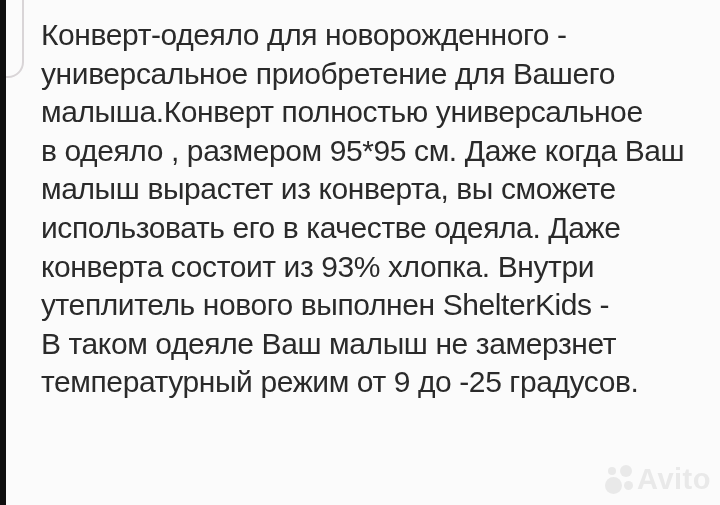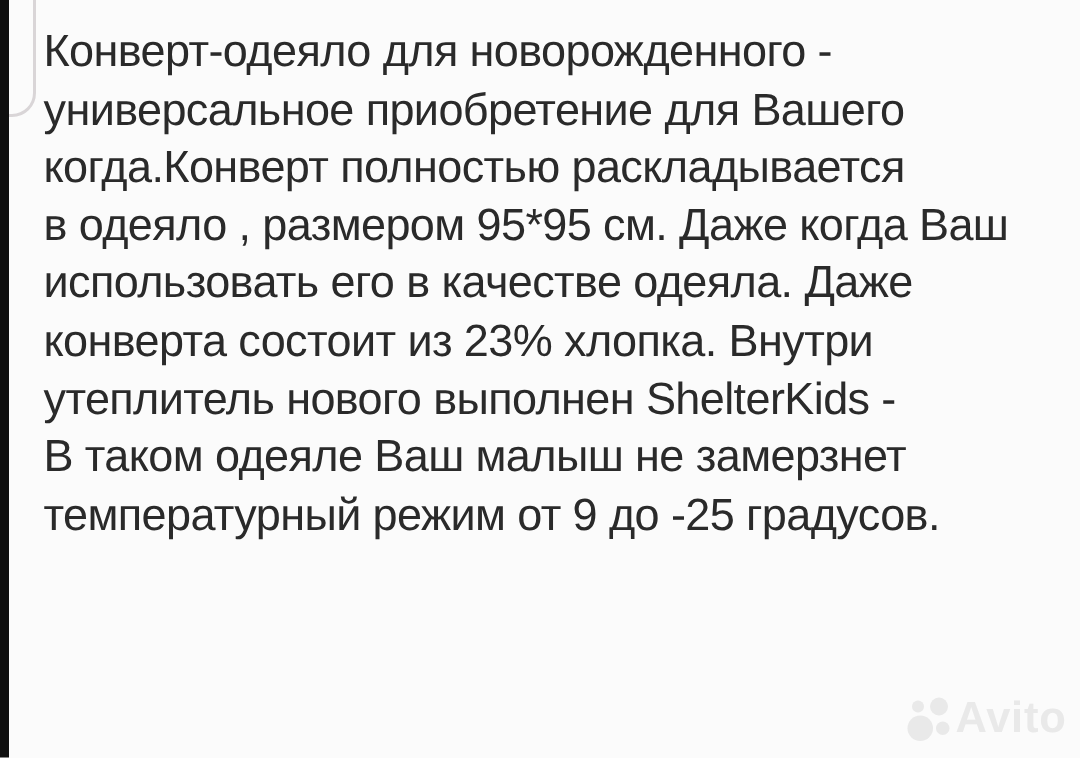--- a/index.html
+++ b/index.html
@@ -35,21 +35,21 @@
     height: 106px;
     background: var(--background, #fbfbfb);
     border: 2px solid var(--card-border, #d9d5d7);
     border-bottom-right-radius: 16px;
     z-index: 1;
   }
 
   
   .description {
     position: absolute;
-    left: 29px;
+    left: 41px;
     top: 16px;
     width: 660px;
     z-index: 2;
     color: var(--text, #2a2a2a);
     font-size: 30px;
     line-height: 38.6px;
     letter-spacing: -0.4px;
     white-space: nowrap;
   }
 
@@ -87,24 +87,25 @@
 </head>
 <body>
 
 <div class="edge-bar"></div>
 
 <div class="card-corner"></div>
 
 <div class="description">
   <div>Конверт-одеяло для новорожденного -</div>
   <div>универсальное приобретение для Вашего</div>
-  <div>когда.Конверт полностью раскладывается</div>
+  <div>малыша.Конверт полностью универсальное</div>
   <div>в одеяло , размером 95*95 см. Даже когда Ваш</div>
+  <div>малыш вырастет из конверта, вы сможете</div>
   <div>использовать его в качестве одеяла. Даже</div>
-  <div>конверта состоит из 23% хлопка. Внутри</div>
+  <div>конверта состоит из 93% хлопка. Внутри</div>
   <div>утеплитель нового выполнен ShelterKids -</div>
   <div>В таком одеяле Ваш малыш не замерзнет</div>
   <div>температурный режим от 9 до -25 градусов.</div>
 </div>
 
 <div class="watermark">
   <span class="wm-logo">
     <span class="c wm-c-big"></span>
     <span class="c wm-c-small"></span>
     <span class="c wm-c-medium"></span>

